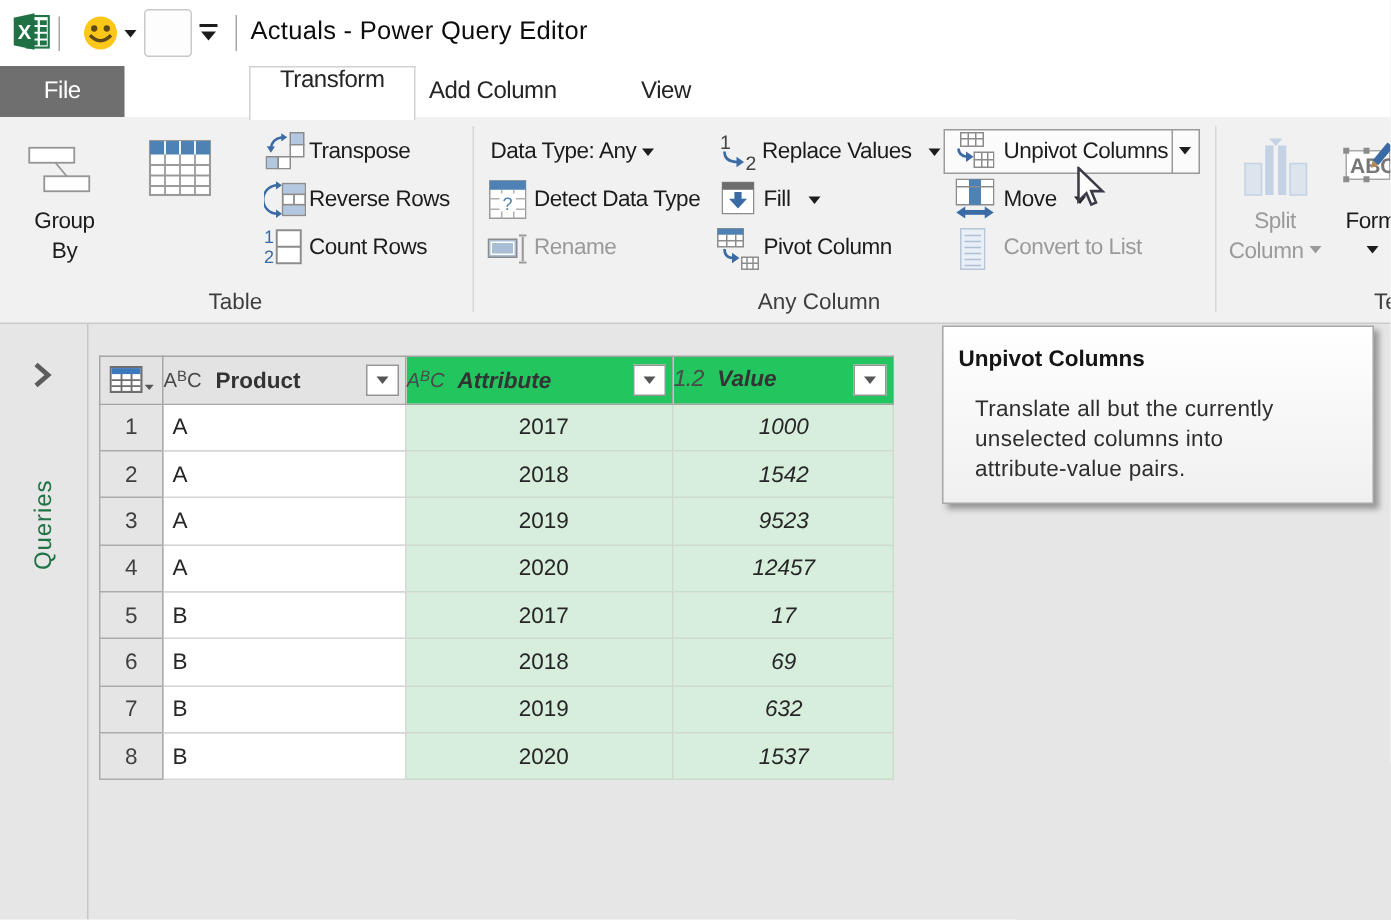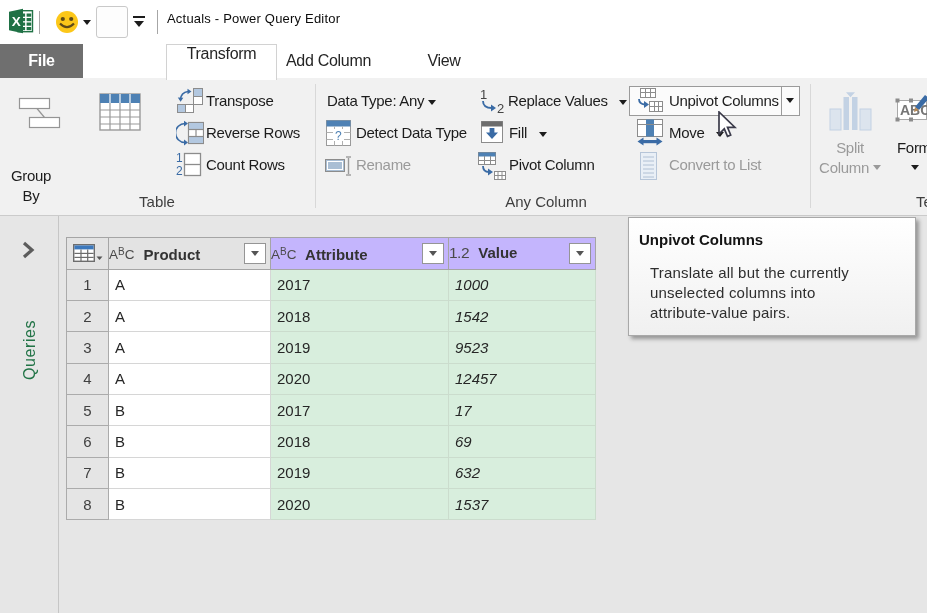--- a/index.html
+++ b/index.html
@@ -3,26 +3,26 @@
 <meta charset="utf-8">
 <style>
   * { margin:0; padding:0; box-sizing:border-box; }
   html,body { width:927px; height:613px; overflow:hidden; }
   body { font-family:"Liberation Sans", sans-serif; position:relative; background:#ffffff; }
   .abs { position:absolute; }
 
   
   #titlebar { position:absolute; left:0; top:0; width:927px; height:44px; background:#ffffff; }
   .tsep { position:absolute; width:1px; background:#a6a6a6; }
-  #title-text { position:absolute; left:167px; top:11px; font-size:13px; color:#0c0c0c; letter-spacing:0.2px; }
+  #title-text { position:absolute; left:167px; top:11px; font-size:17px; color:#0c0c0c; letter-spacing:0.2px; }
 
   
   #tabstrip { position:absolute; left:0; top:44px; width:927px; height:34px; background:#ffffff; z-index:5; }
   .tab { position:absolute; top:0; height:34px; font-size:16px; color:#252525; display:flex; align-items:center; justify-content:center; letter-spacing:-0.3px; }
-  #tab-file { left:0; width:83px; background:#6f6f6f; color:#ffffff;font-weight:bold; }
+  #tab-file { left:0; width:83px; background:#6f6f6f; color:#ffffff; }
   #tab-trans { left:166px; width:111px; height:36px; background:#ffffff; border:1px solid #d2d2d2; border-bottom:none; padding-bottom:17px; }
 
   
   #ribbon { position:absolute; left:0; top:78px; width:927px; height:138px; background:#f1f1f1; border-bottom:1px solid #cbcbcb; }
   .rsep { position:absolute; top:6px; height:124px; width:1px; background:#d8d8d8; }
   .glabel { position:absolute; top:115px; height:20px; font-size:15px; color:#3e3e3e; text-align:center; }
   .ritem { position:absolute; font-size:15px; color:#1c1c1c; white-space:nowrap; letter-spacing:-0.3px; }
   .dis { color:#9a9a9a !important; }
   .bigbtn { position:absolute; text-align:center; font-size:15px; color:#1c1c1c; letter-spacing:-0.3px; }
   .caret { display:inline-block; width:0; height:0; border-left:4.5px solid transparent; border-right:4.5px solid transparent; border-top:5px solid #1c1c1c; vertical-align:middle; }
@@ -31,24 +31,24 @@
   
   #content { position:absolute; left:0; top:216px; width:927px; height:397px; background:#e6e6e6; }
   #sidesep { position:absolute; left:58px; top:216px; width:1px; height:397px; background:#c6c6c6; }
   #queries { position:absolute; left:21px; top:379.5px; font-size:16px; letter-spacing:0.6px; color:#217346; transform:rotate(-90deg); transform-origin:0 0; white-space:nowrap; }
   .icon { position:absolute; }
 
   
   #grid { position:absolute; left:66px; top:237px; border-collapse:collapse; table-layout:fixed; font-size:15px; }
   #grid th, #grid td { padding:0; overflow:hidden; white-space:nowrap; }
   #grid th { border:1px solid #a5a5a5; height:31.5px; font-weight:bold; color:#333; text-align:left; position:relative; background:#e3e3e3; }
-  #grid th.sel { background:#c4b5fd; }
+  #grid th.sel { background:#22c55e;font-style:italic; }
   #grid td { border:1px solid #d6d6d6; height:31.35px; background:#ffffff; color:#262626; padding-left:6px; }
   #grid td.rn { background:#e5e5e5; border-color:#ababab; text-align:center; padding-left:0; color:#404040; }
-  #grid td.grn { background:#d8eedd; border-color:#cbdccd; }
+  #grid td.grn { background:#d8eedd; border-color:#cbdccd;text-align:center; }
   #grid td.val { padding-right:5px; font-style:italic; }
   .fbtn { position:absolute; right:4px; top:5px; width:22px; height:21px; background:#ffffff; border:1px solid #959595; display:flex; align-items:center; justify-content:center; }
   .fbtn .caret { border-top-color:#555; }
   .pfx { font-weight:normal; color:#4a4a4a; font-size:13.5px; margin-right:5px; letter-spacing:0; } .pfx sup { font-size:10px; position:relative; top:1px; }
 
   
   #tooltip { position:absolute; left:628px; top:217px; width:288px; height:119px; background:linear-gradient(#ffffff,#f0f0f0); border:1px solid #a8a8a8; box-shadow:3px 3px 4px rgba(0,0,0,0.35); }
   #tooltip .tt-title { position:absolute; left:10px; top:13px; font-size:15px; font-weight:bold; color:#141414; }
   #tooltip .tt-body { position:absolute; left:21px; top:45px; font-size:15px; line-height:20px; color:#2e2e2e; letter-spacing:0.2px; }
 </style>
@@ -100,21 +100,21 @@
   <div class="rsep" style="left:810px;"></div>
   <div class="glabel" style="left:107px;width:100px;">Table</div>
   <div class="glabel" style="left:496px;width:100px;">Any Column</div>
   <div class="glabel" style="left:916px;width:40px;text-align:left;">Te</div>
 
   <svg class="icon" style="left:17px;top:17px" width="44" height="40" viewBox="0 0 44 40">
     <rect x="2.5" y="3.5" width="30" height="10" fill="#ffffff" stroke="#959595" stroke-width="1.2"></rect>
     <line x1="20" y1="13.5" x2="27.5" y2="22.5" stroke="#959595" stroke-width="1.2"></line>
     <rect x="12.5" y="22.5" width="30" height="10" fill="#ffffff" stroke="#959595" stroke-width="1.2"></rect>
   </svg>
-  <div class="bigbtn" style="left:0;top:60px;width:62px;line-height:20px;margin-top:28px;">Group<br>By</div>
+  <div class="bigbtn" style="left:12px;top:60px;width:62px;line-height:20px;">Group<br>By</div>
 
   <svg class="icon" style="left:99px;top:15px" width="42" height="38" viewBox="0 0 42 38">
     <rect x="1" y="1" width="40" height="36" fill="#ffffff" stroke="#9a9a9a" stroke-width="1.4"></rect>
     <rect x="1" y="1" width="40" height="9" fill="#4e81b4"></rect>
     <g stroke="#ffffff" stroke-width="1.2">
       <line x1="11" y1="1" x2="11" y2="10"></line>
         <line x1="21" y1="1" x2="21" y2="10"></line>
         <line x1="31" y1="1" x2="31" y2="10"></line>
     </g>
     <g stroke="#9a9a9a" stroke-width="1.2">

